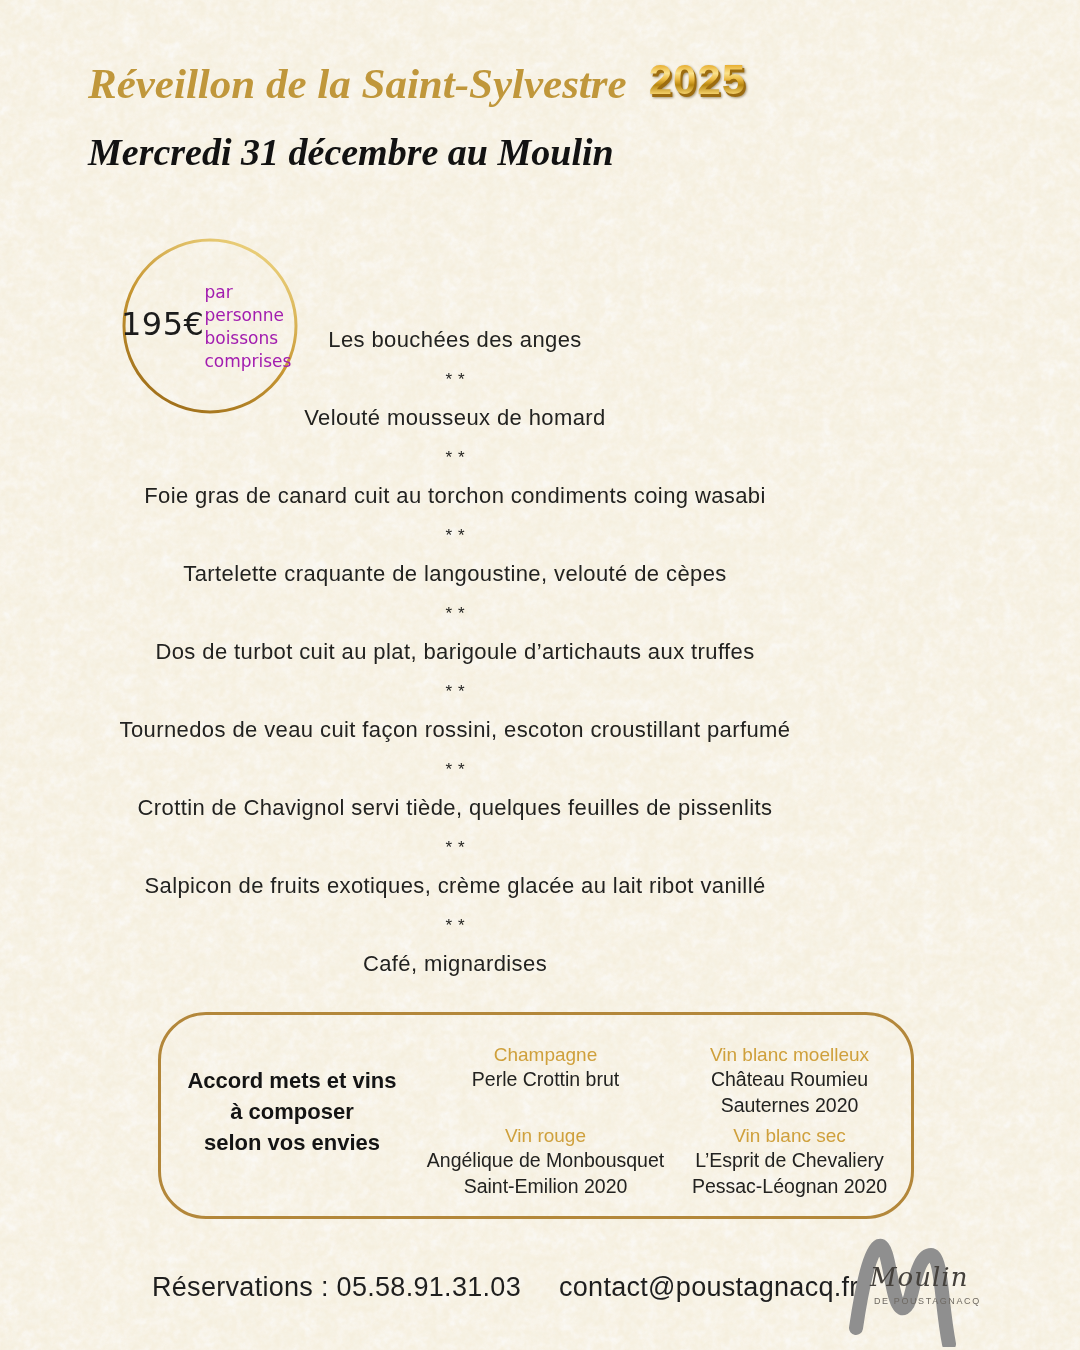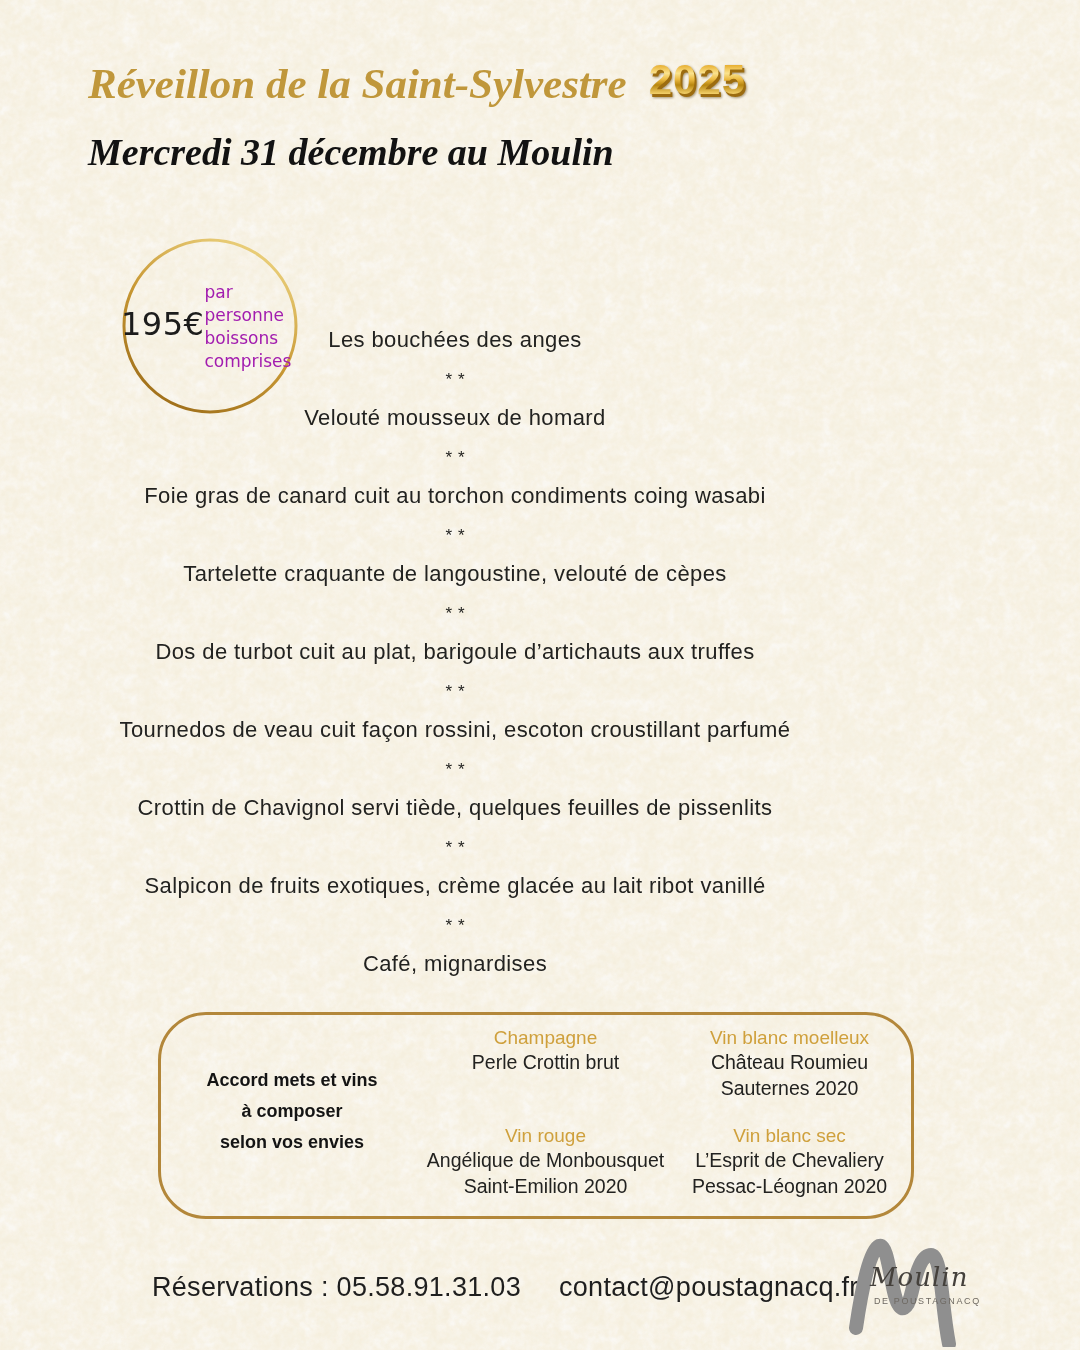--- a/index.html
+++ b/index.html
@@ -83,26 +83,26 @@
     position:absolute;left:158px;top:1012px;width:756px;height:207px;z-index:2;
     border:3px solid #b3873a;border-radius:48px;
     box-sizing:border-box;
     display:grid;grid-template-columns:262px 245px 243px;
   }
   .wine-intro{
     display:flex;flex-direction:column;justify-content:center;align-items:center;
     transform:translateY(-4px);
   }
   .intro-line{
-    font-weight:700;font-size:18px;line-height:31px;color:#141414;
+    font-weight:700;font-size:22px;line-height:31px;color:#141414;
     text-align:center;white-space:nowrap;
   }
   .wine-col{
     display:flex;flex-direction:column;justify-content:space-between;
-    padding:10px 0 17px;align-items:center;
+    padding:27px 0 17px;align-items:center;
   }
   .wine-group{text-align:center;}
   .wine-label{
     font-size:19px;line-height:25px;color:#cfa03c;white-space:nowrap;
   }
   .wine-line{
     font-size:19.5px;line-height:25.5px;color:#222220;white-space:nowrap;
   }
 
   

